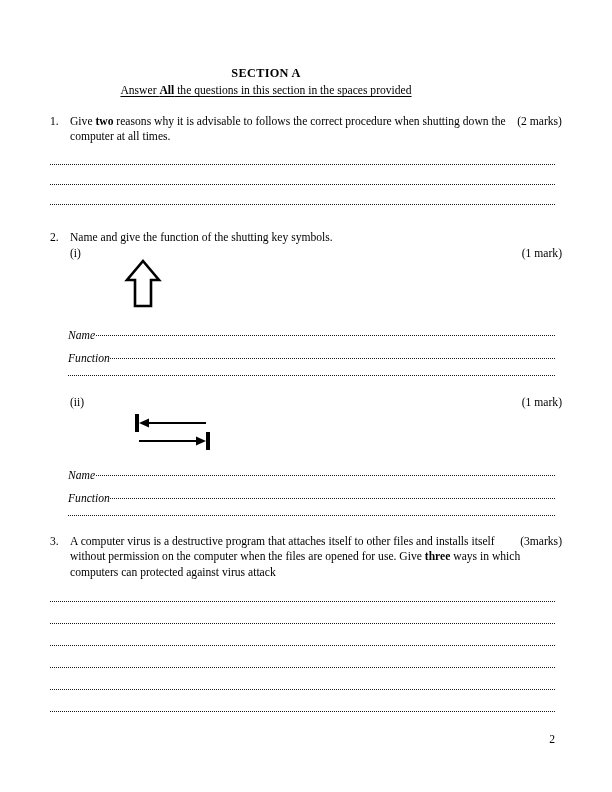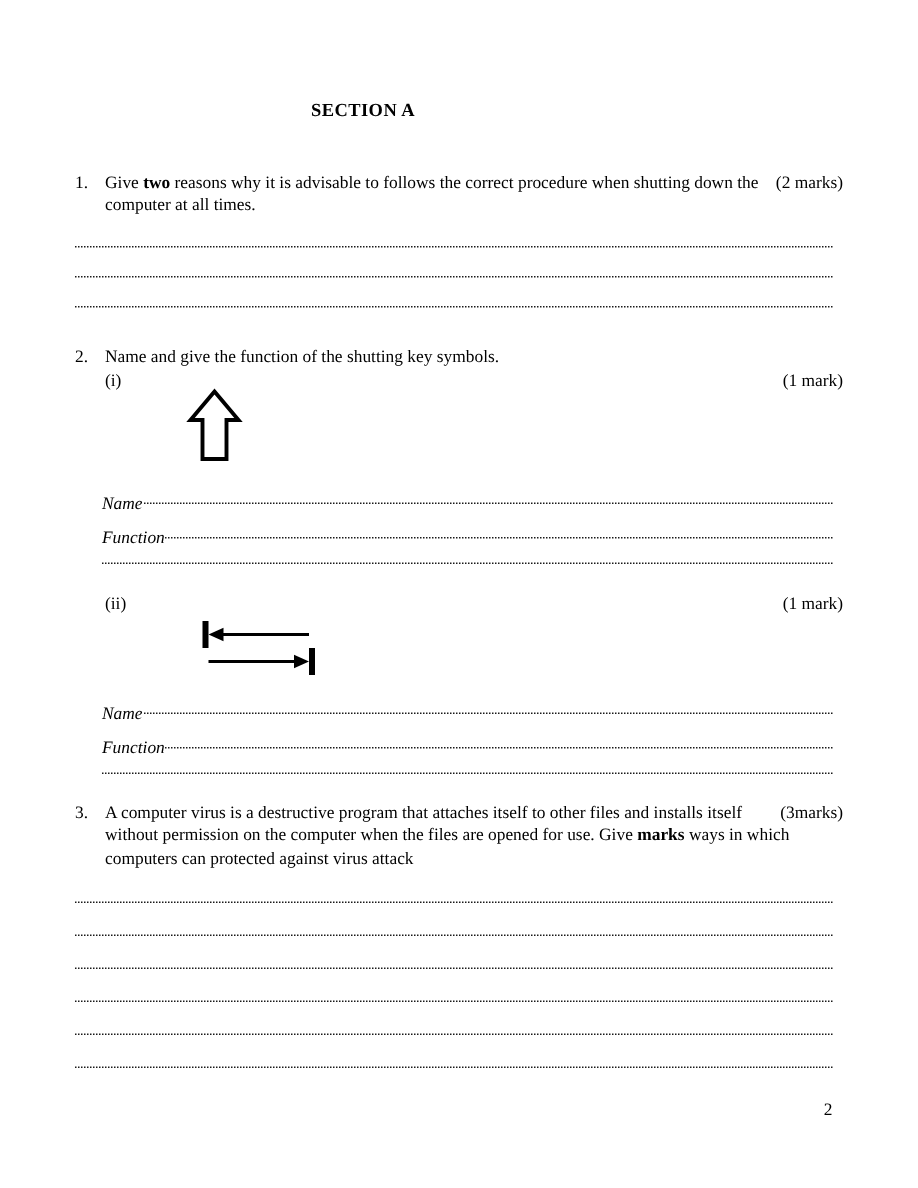--- a/index.html
+++ b/index.html
@@ -18,20 +18,21 @@
     background: #ffffff;
     overflow: hidden;
   }
 
   
   .hdr {
     position: absolute;
     left: 0;
     width: 484px;
     text-align: center;
+    padding-left: 24px;
   }
   #section-title {
     top: 66px;
     font-size: 12.3px;
     font-weight: bold;
     letter-spacing: 0.3px;
   }
   #section-instruction {
     top: 84px;
     font-size: 11.6px;
@@ -114,20 +115,23 @@
     font-size: 11.6px;
   }
 </style>
 </head>
 <body>
 
 <div id="page">
 
   <div class="hdr" id="section-title">SECTION A</div>
 
+  <div class="hdr" id="section-instruction">
+    <span class="ul"><span>Answer </span><b>All</b><span> the questions in this section in the spaces provided</span></span>
+  </div>
 
   <div class="q" style="top:114px;">
     <span class="num">1.</span>
     <div class="body">
       <span class="marks">(2 marks)</span><span>Give </span><b>two</b><span> reasons why it is advisable to follows the correct procedure when shutting down the computer at all times.</span>
     </div>
   </div>
 
   <div class="dots" style="top:163px;"></div>
   <div class="dots" style="top:183px;"></div>
@@ -191,21 +195,21 @@
   <div class="leader-row" style="top:492px;">
     <span class="lbl">Function</span>
     <span class="lead"></span>
   </div>
 
   <div class="dots short" style="top:514px;"></div>
 
   <div class="q" style="top:534px;">
     <span class="num">3.</span>
     <div class="body">
-      <span class="marks">(3marks)</span><span>A computer virus is a destructive program that attaches itself to other files and installs itself without permission on the computer when the files are opened for use. Give </span><b>marks</b><span> ways in which computers can protected against virus attack</span>
+      <span class="marks">(3marks)</span><span>A computer virus is a destructive program that attaches itself to other files and installs itself without permission on the computer when the files are opened for use. Give </span><b>three</b><span> ways in which computers can protected against virus attack</span>
     </div>
   </div>
 
   <div class="dots" style="top:600px;"></div>
   <div class="dots" style="top:622px;"></div>
   <div class="dots" style="top:644px;"></div>
   <div class="dots" style="top:666px;"></div>
   <div class="dots" style="top:688px;"></div>
   <div class="dots" style="top:710px;"></div>
 

